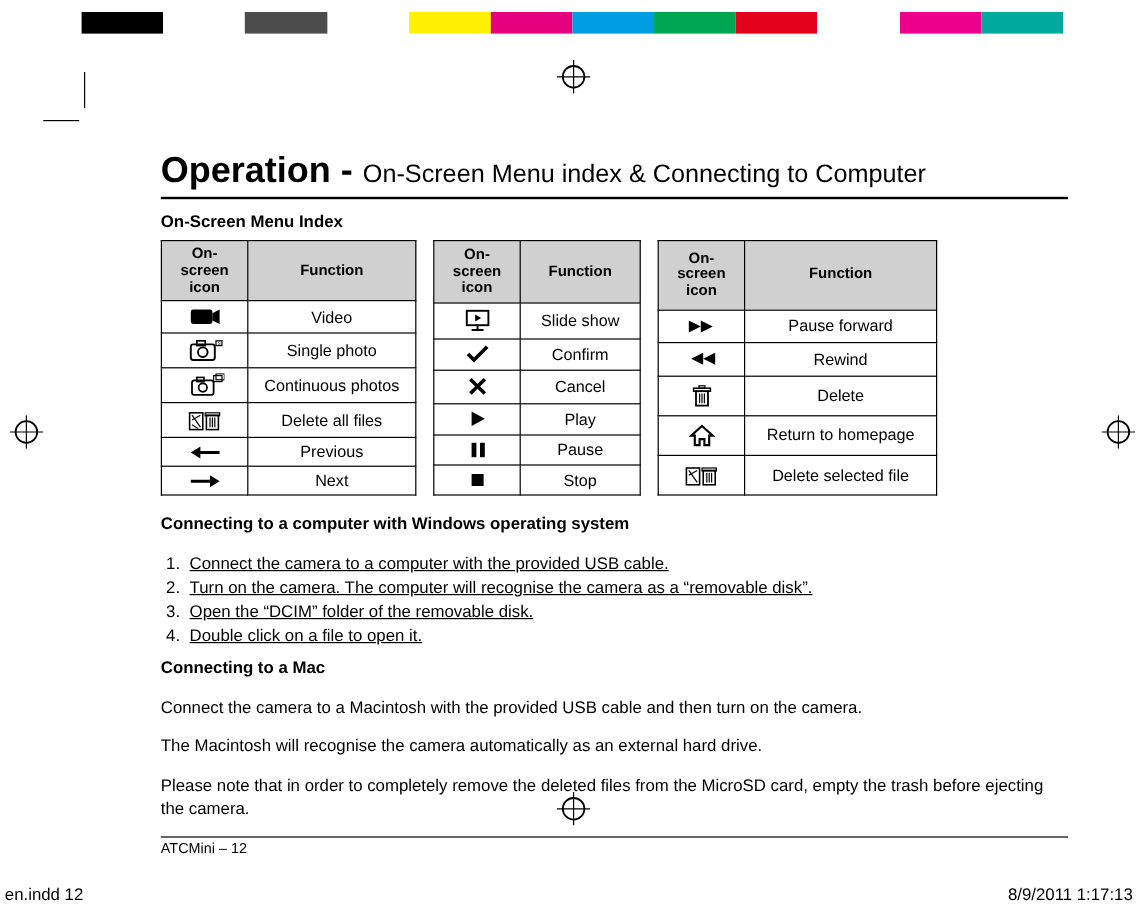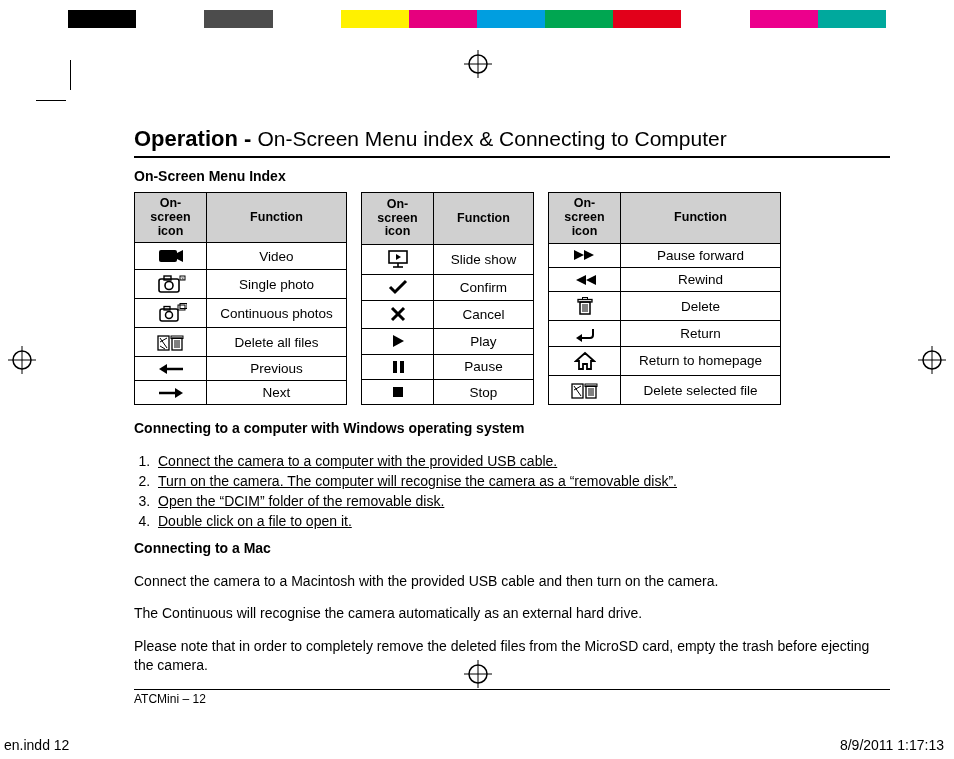--- a/index.html
+++ b/index.html
@@ -37,21 +37,21 @@
   }
   .reg svg { width:28px; height:28px; }
 
   
   .page {
     position: absolute;
     left: 134px; top: 126px;
     width: 756px;
   }
   .title { font-size: 21px; border-bottom: 2px solid #000; padding-bottom:4px; margin-bottom:10px; }
-  .title b { font-weight:bold; font-size:22px; }
+  .title b { font-weight:bold; font-size:30px; }
   .subhead { font-weight:bold; margin: 8px 0; font-size:14px; }
 
   .tables { display:flex; gap:14px; }
   table.icontbl {
     border-collapse: collapse;
     border: 1px solid #000;
     font-size: 13.5px;
   }
   table.icontbl th, table.icontbl td {
     border: 1px solid #000;
@@ -318,29 +318,20 @@
                 <rect x="7.5" y="1.5" width="5" height="2" fill="none" stroke="#000"></rect>
                 <line x1="8" y1="8" x2="8" y2="16" stroke="#000"></line>
                 <line x1="10" y1="8" x2="10" y2="16" stroke="#000"></line>
                 <line x1="12" y1="8" x2="12" y2="16" stroke="#000"></line>
               </svg>
             </td>
         <td class="funccell">Delete</td>
       </tr>
       <tr>
         <td class="iconcell">
-              <svg width="24" height="16">
-                <path d="M20 3 v6 a3 3 0 0 1 -3 3 H7" fill="none" stroke="#000" stroke-width="2"></path>
-                <polygon points="3,12 9,8 9,16" fill="#000"></polygon>
-              </svg>
-            </td>
-        <td class="funccell">Return</td>
-      </tr>
-      <tr>
-        <td class="iconcell">
               <svg width="22" height="20">
                 <polygon points="11,2 20,10 17,10 17,18 13,18 13,13 9,13 9,18 5,18 5,10 2,10" fill="none" stroke="#000" stroke-width="1.8"></polygon>
               </svg>
             </td>
         <td class="funccell">Return to homepage</td>
       </tr>
       <tr>
         <td class="iconcell">
               <svg width="30" height="20">
                 <rect x="2" y="4" width="11" height="14" fill="none" stroke="#000" stroke-width="1.3"></rect>
@@ -362,21 +353,21 @@
   <div class="bodytext">
     <p><b>Connecting to a computer with Windows operating system</b></p>
     <ol>
       <li>Connect the camera to a computer with the provided USB cable.</li>
       <li>Turn on the camera. The computer will recognise the camera as a “removable disk”.</li>
       <li>Open the “DCIM” folder of the removable disk.</li>
       <li>Double click on a file to open it.</li>
     </ol>
     <p style="margin-top:8px;"><b>Connecting to a Mac</b></p>
     <p>Connect the camera to a Macintosh with the provided USB cable and then turn on the camera.</p>
-    <p>The Continuous will recognise the camera automatically as an external hard drive.</p>
+    <p>The Macintosh will recognise the camera automatically as an external hard drive.</p>
     <p>Please note that in order to completely remove the deleted files from the MicroSD card, empty the trash before ejecting the camera.</p>
   </div>
 
   <div class="footline">ATCMini  –  12</div>
 </div>
 
 <div class="printfoot">
   <span>en.indd   12</span>
   <span>8/9/2011   1:17:13</span>
 </div>

